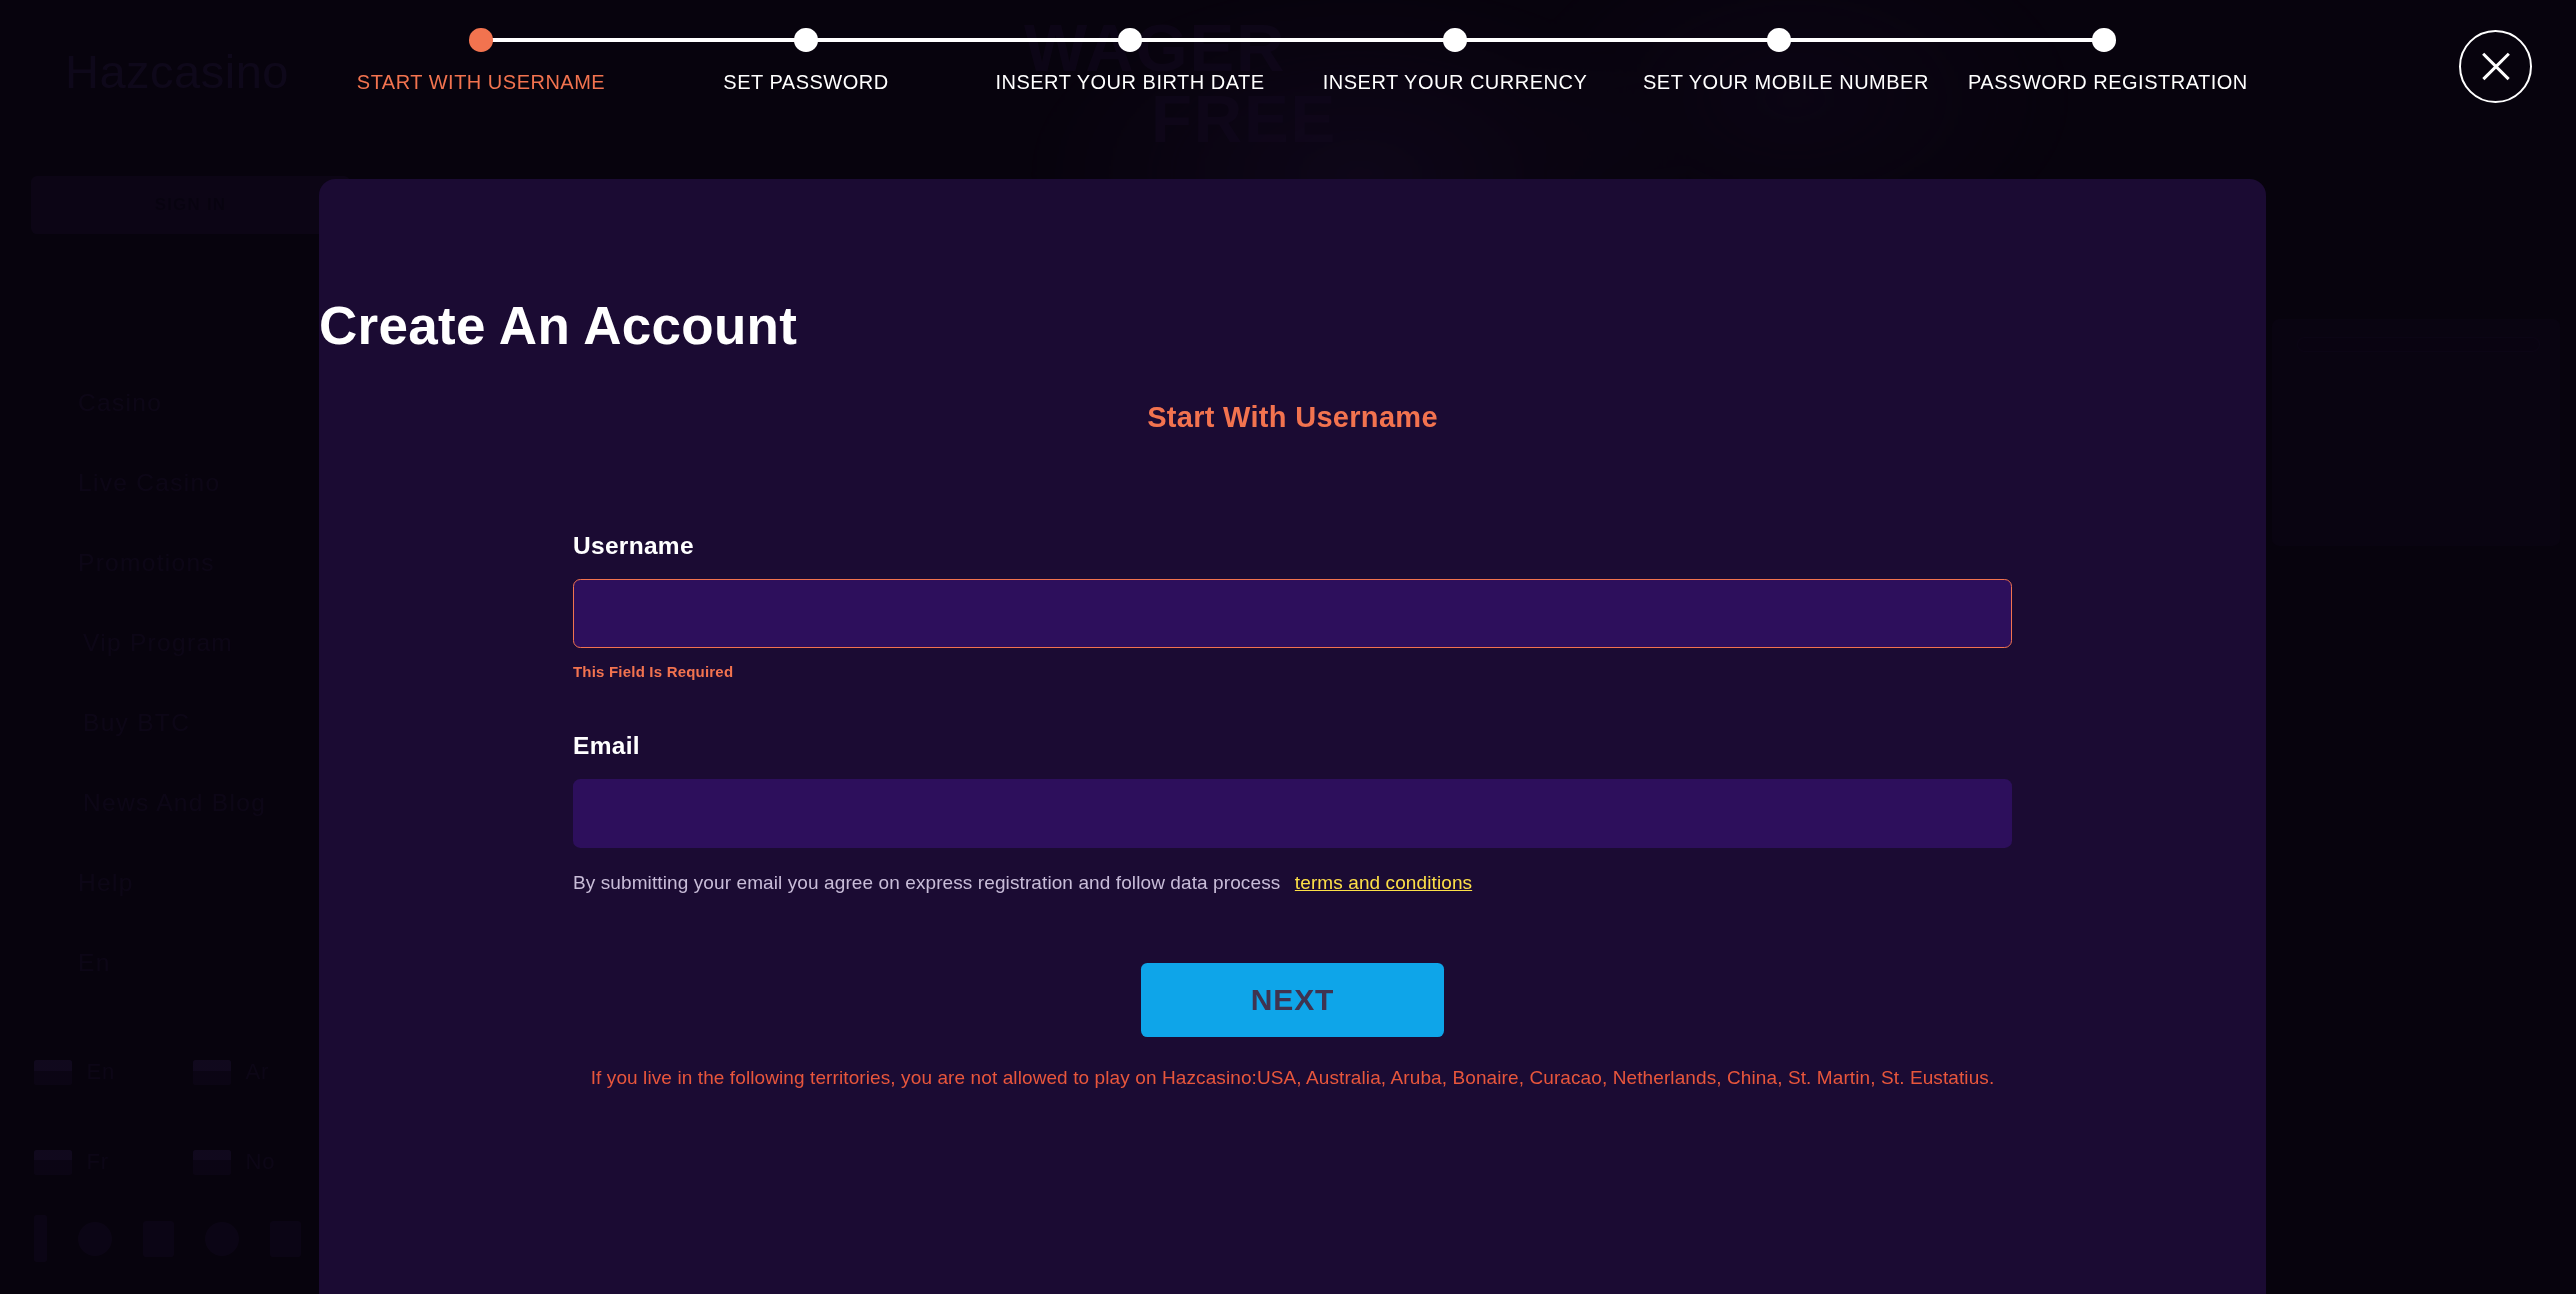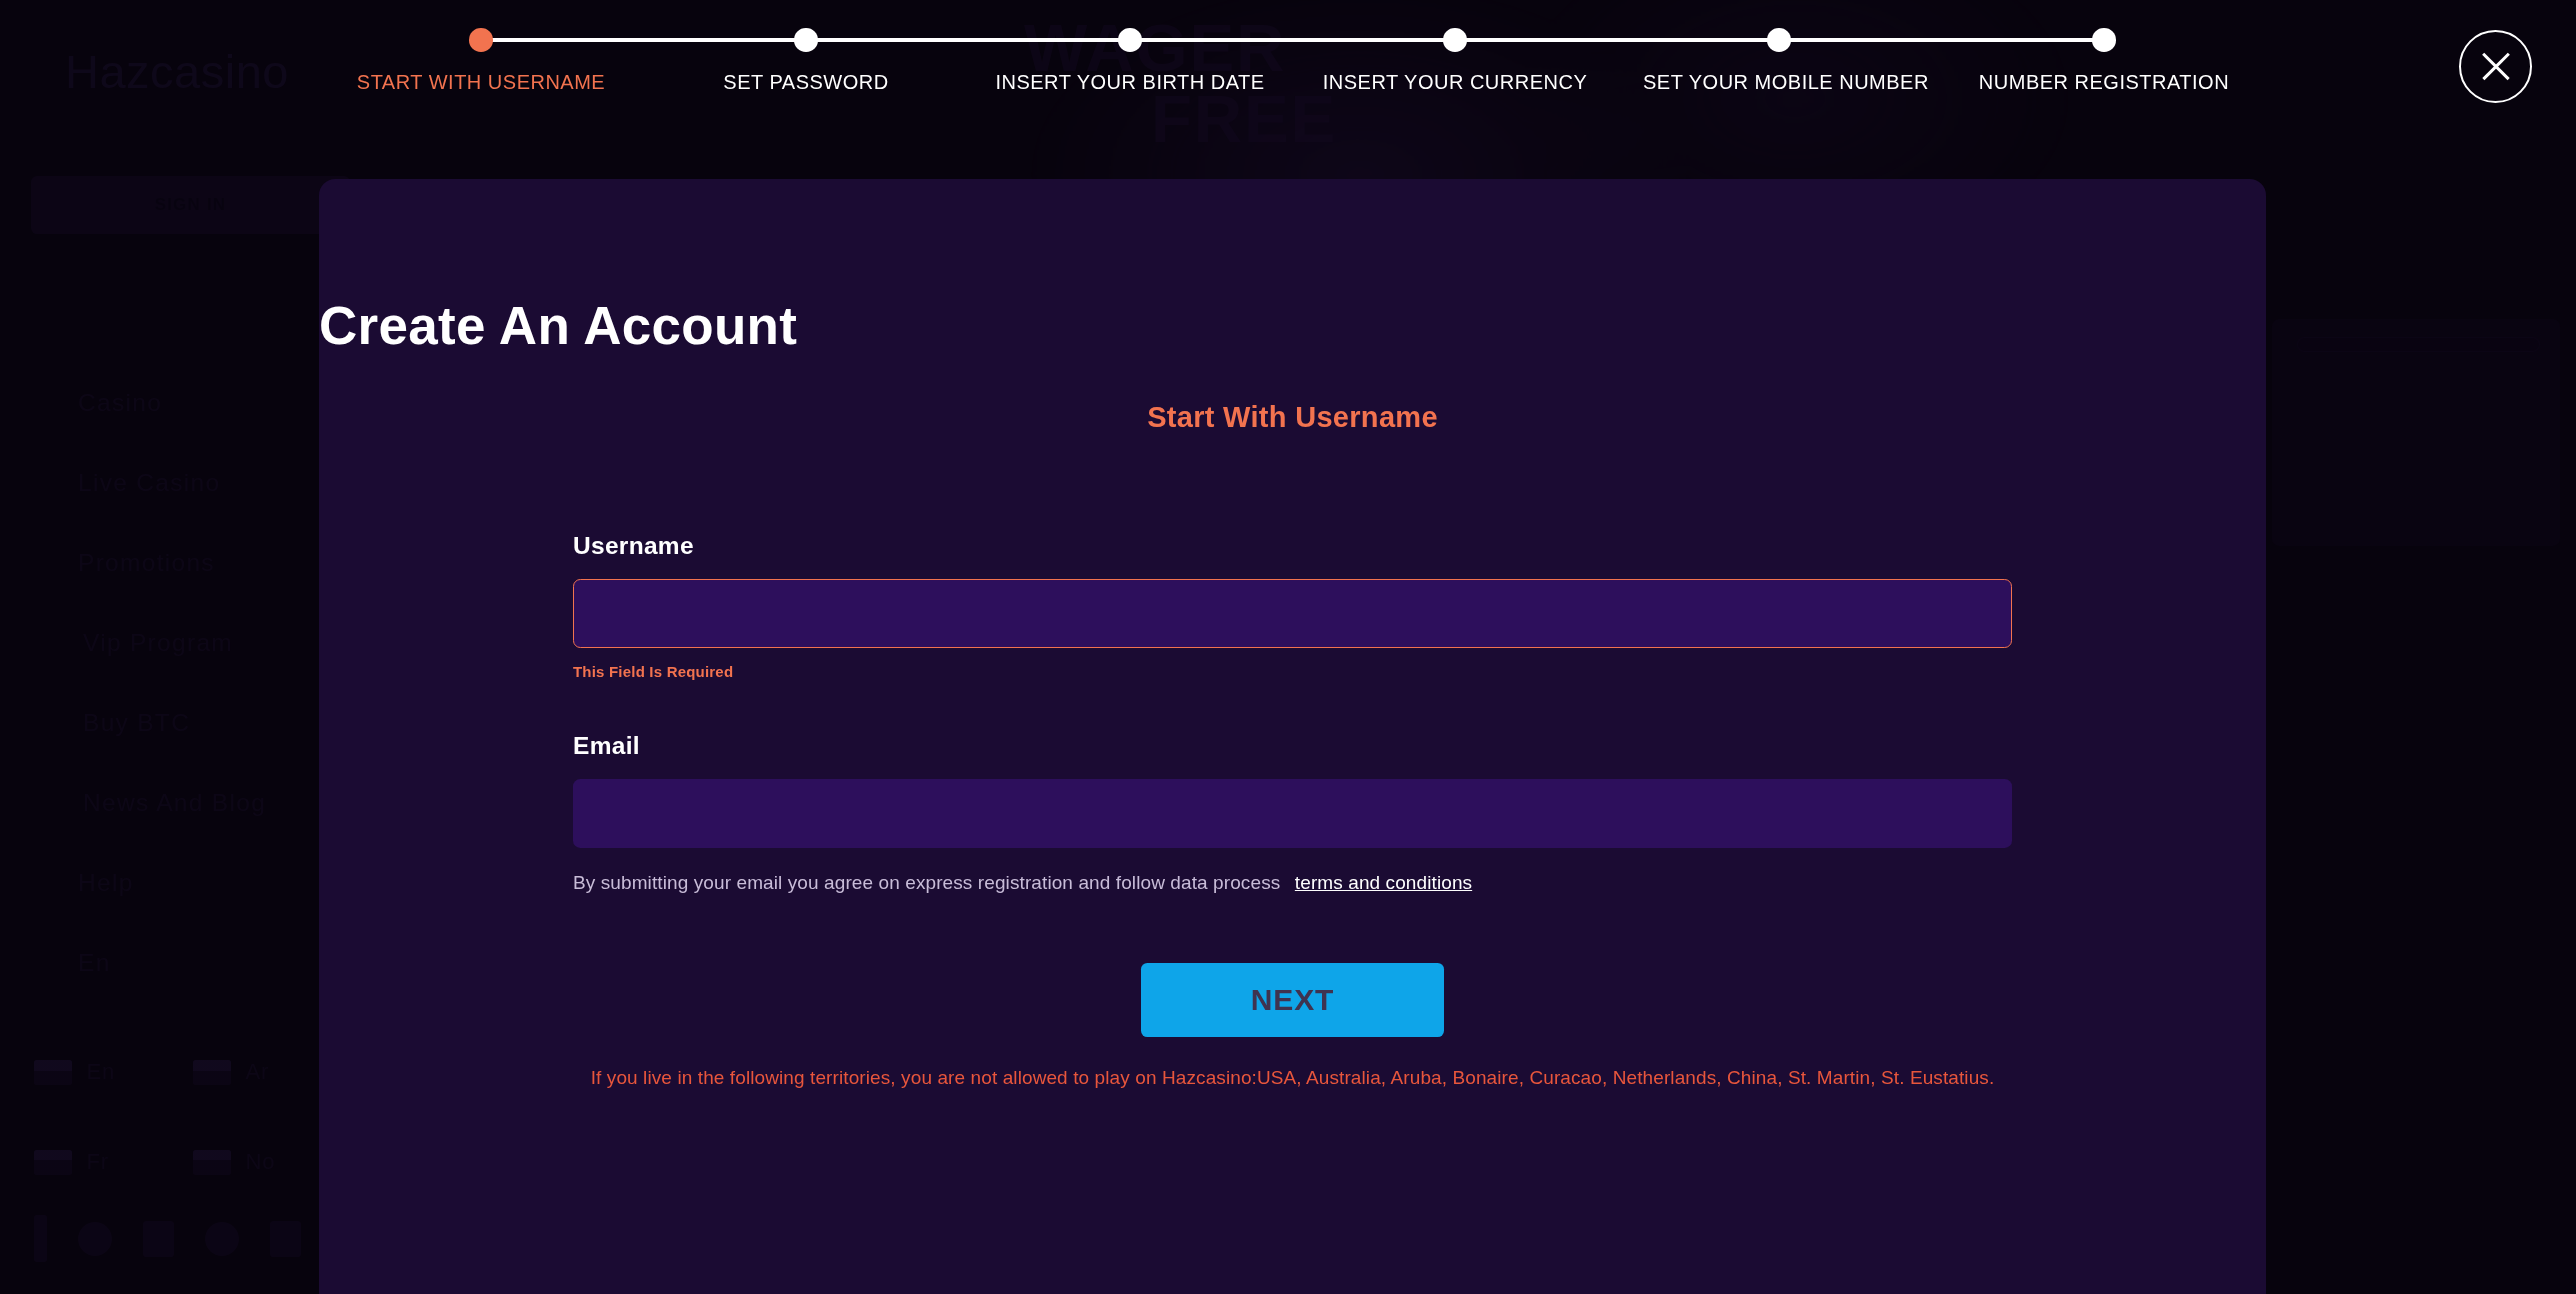--- a/index.html
+++ b/index.html
@@ -281,21 +281,21 @@
 
   .field-group.email { margin-top: 52px; }
 
   .consent {
     margin-top: 23.6px;
     font-size: 19px;
     color: #c8bcd8;
     letter-spacing: 0.1px;
   }
   .consent a {
-    color: #ffffff;
+    color: #fde047;
     text-decoration: underline;
     margin-left: 14.5px;
     font-weight: 400;
   }
 
   .next-row {
     margin-top: 69px;
     display: flex;
     justify-content: center;
   }
@@ -413,21 +413,21 @@
   <div class="step" style="left:1455px;">
     <div class="step-dot"></div>
     <div class="step-label">INSERT YOUR CURRENCY</div>
   </div>
   <div class="step" style="left:1779px;">
     <div class="step-dot"></div>
     <div class="step-label">SET YOUR MOBILE NUMBER</div>
   </div>
   <div class="step" style="left:2104px;">
     <div class="step-dot"></div>
-    <div class="step-label">NUMBER REGISTRATION</div>
+    <div class="step-label">PASSWORD REGISTRATION</div>
   </div>
 </div>
 
 <button id="close-btn"></button>
 
 <div id="modal">
 
   <div class="modal-title">Create An Account</div>
   <div class="modal-subtitle">Start With Username</div>
 

